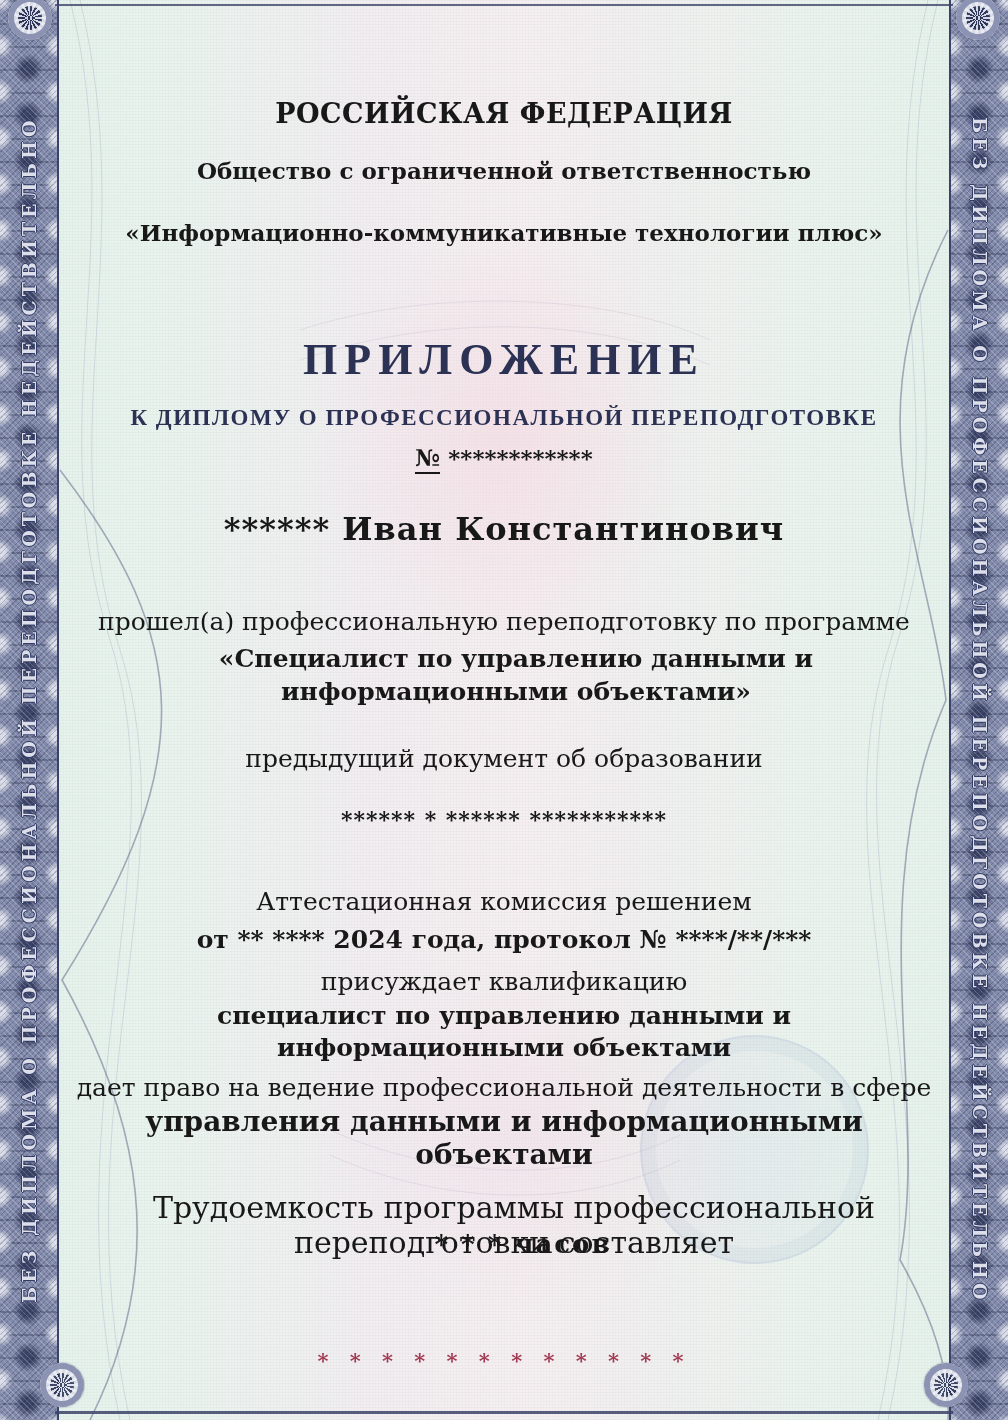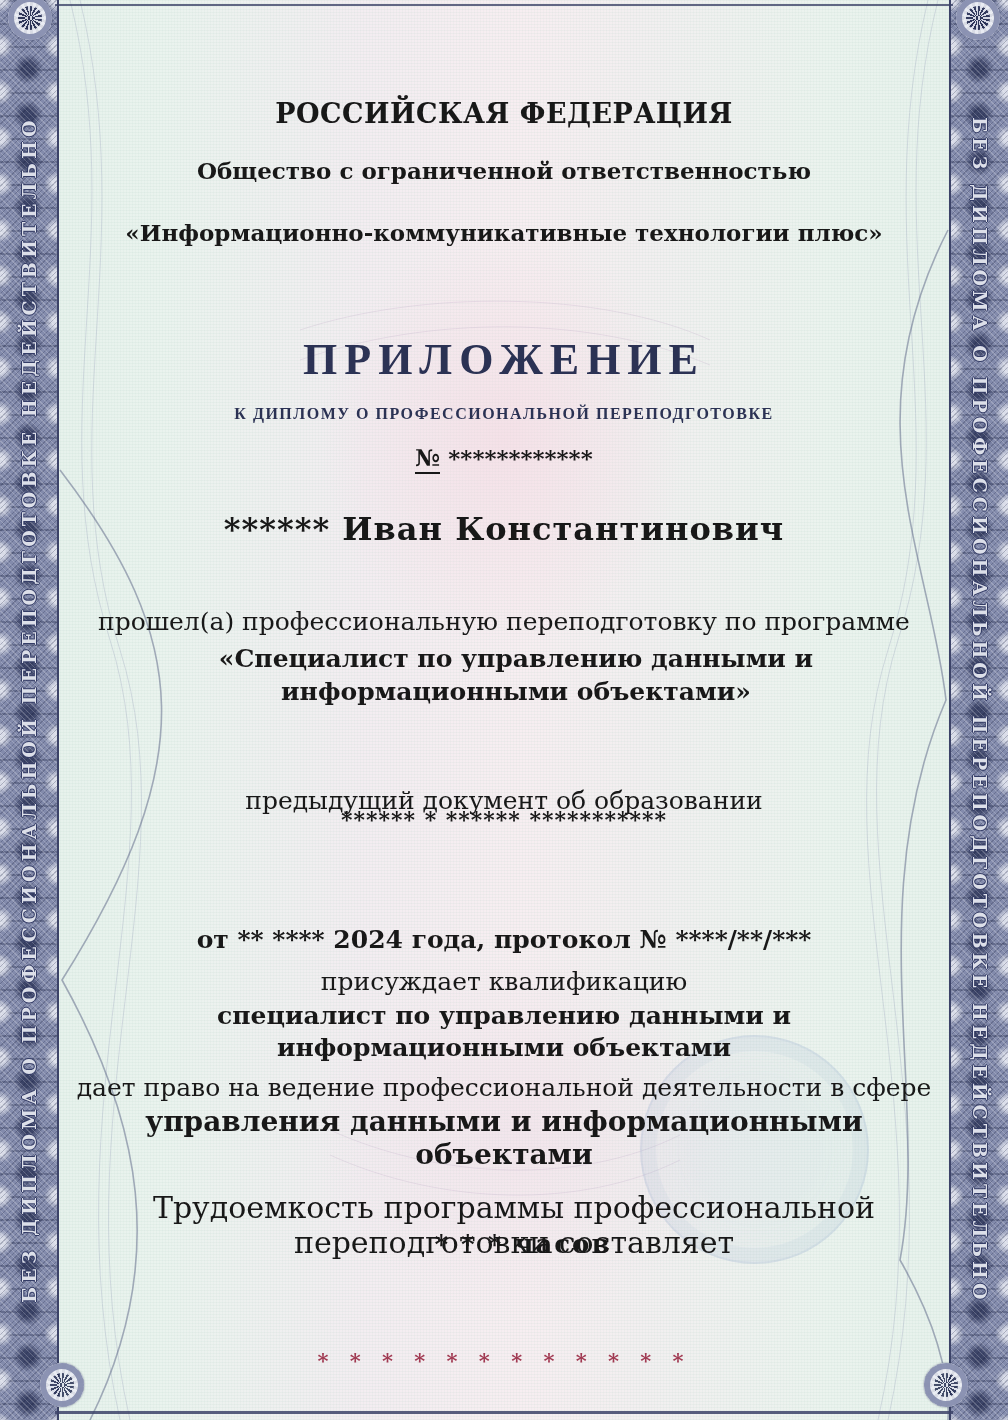--- a/index.html
+++ b/index.html
@@ -74,28 +74,28 @@
     box-shadow:inset 0 0 0 14px rgba(150,175,210,.10), inset 0 0 40px rgba(150,175,210,.12);
     background:radial-gradient(circle, rgba(170,190,220,.10) 0 40%, rgba(170,190,220,0) 70%);
   }
   .deco-svg{position:absolute;inset:0;pointer-events:none;}
   
   .tline{position:absolute;left:60px;right:60px;text-align:center;color:#181818;}
   .country{top:98px;font-size:27px;font-weight:bold;letter-spacing:.5px;}
   .org1{top:157px;font-size:23px;font-weight:bold;}
   .org2{top:191px;font-size:23px;font-weight:bold;margin-top:28px;}
   .doc-title{top:334px;font-family:"Liberation Serif",serif;font-size:44px;font-weight:bold;letter-spacing:7px;color:#2b3254;}
-  .doc-sub{top:405px;font-family:"Liberation Serif",serif;font-size:16px;font-weight:bold;letter-spacing:1.5px;color:#2b3254;}
+  .doc-sub{top:405px;font-family:"Liberation Serif",serif;font-size:23px;font-weight:bold;letter-spacing:1.5px;color:#2b3254;}
   .number-line{top:444px;font-size:23px;font-weight:bold;}
   .number-line .no{border-bottom:2px solid #181818;padding-bottom:1px;}
   .holder-name{top:510px;font-size:32px;font-weight:bold;letter-spacing:1px;}
   .completed{top:607px;font-size:25px;}
   .program{top:642px;font-size:25px;font-weight:bold;line-height:33px;margin-left:24px;}
   .program span{display:inline-block;max-width:880px;}
-  .prev-label{top:786px;font-size:25px;}
+  .prev-label{top:744px;font-size:25px;}
   .prev-value{top:806px;font-size:22px;font-weight:bold;letter-spacing:1px;}
   .commission{top:887px;font-size:25px;}
   .protocol{top:925px;font-size:25px;font-weight:bold;text-align:center;}
   .qual-label{top:967px;font-size:25px;}
   .qual-value{top:1000px;font-size:25px;font-weight:bold;line-height:32px;}
   .qual-value span{display:inline-block;max-width:860px;}
   .right-line{top:1073px;font-size:25px;}
   .right-field{top:1105px;font-size:28px;font-weight:bold;}
   .workload{top:1190px;font-size:30px;padding-left:20px;}
   .hours{top:1229px;font-size:26px;font-weight:bold;letter-spacing:2px;padding-left:38px;}
@@ -157,20 +157,21 @@
   <div class="tline holder-name">****** Иван Константинович</div>
 
   <div class="tline completed">прошел(а) профессиональную переподготовку по программе</div>
   <div class="tline program">
     <span>«Специалист по управлению данными и информационными объектами»</span>
   </div>
 
   <div class="tline prev-label">предыдущий документ об образовании</div>
   <div class="tline prev-value">****** * ****** ***********</div>
 
+  <div class="tline commission">Аттестационная комиссия решением</div>
   <div class="tline protocol">от ** **** 2024 года, протокол № ****/**/***</div>
 
   <div class="tline qual-label">присуждает квалификацию</div>
   <div class="tline qual-value">
     <span>специалист по управлению данными и информационными объектами</span>
   </div>
 
   <div class="tline right-line">дает право на ведение профессиональной деятельности в сфере</div>
   <div class="tline right-field">управления данными и информационными объектами</div>
 

